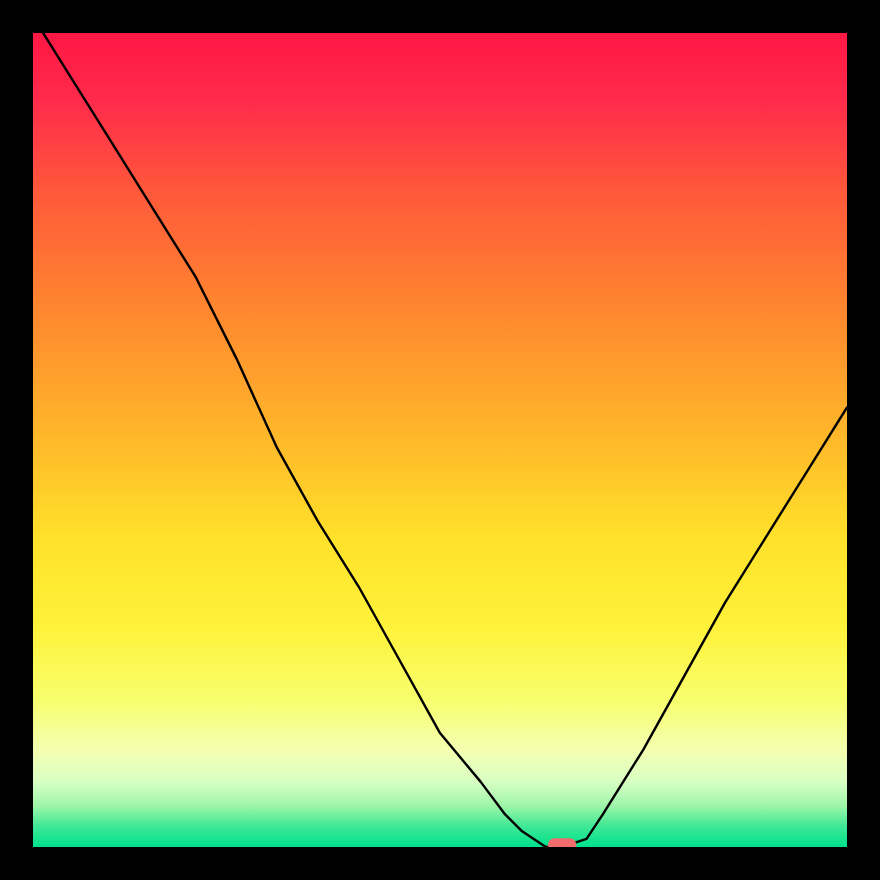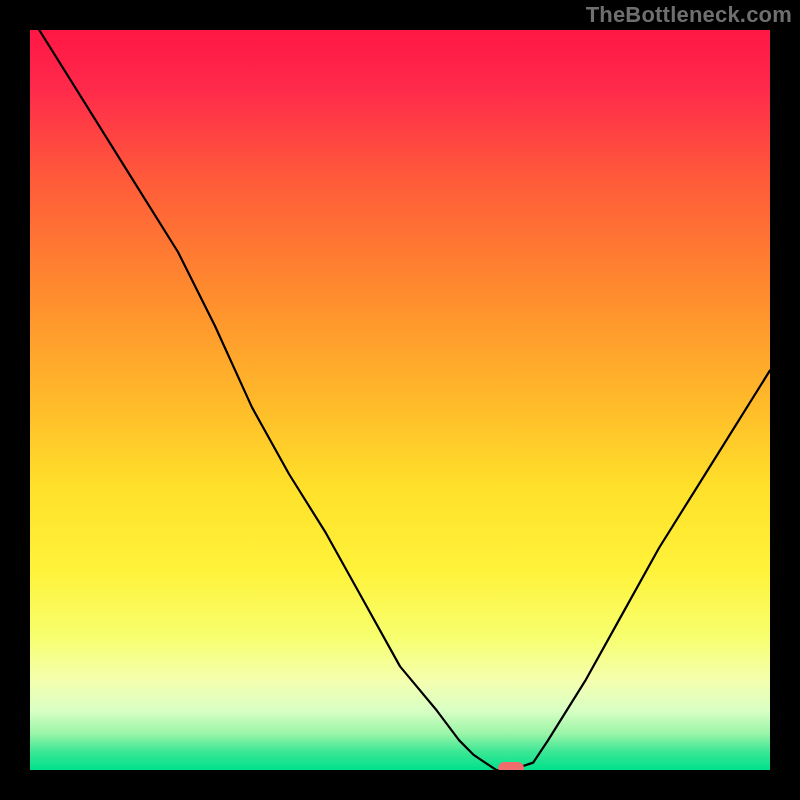--- a/index.html
+++ b/index.html
@@ -46,21 +46,20 @@
     stroke: #000;
     stroke-width: 2.2;
     stroke-linejoin: round;
     stroke-linecap: round;
   }
 </style>
 </head>
 <body>
 
 <div class="wrap">
-  <div class="watermark">TheBottleneck.com</div>
 
   <div class="plot-frame">
     <svg class="plot-svg" viewBox="0 0 740 740">
       <defs>
         <linearGradient id="bgGrad" x1="0" y1="0" x2="0" y2="1">
             <stop offset="0.00%" stop-color="#ff1744"></stop>
             <stop offset="8.00%" stop-color="#ff2a4b"></stop>
             <stop offset="20.00%" stop-color="#ff5a3a"></stop>
             <stop offset="35.00%" stop-color="#ff8a2e"></stop>
             <stop offset="50.00%" stop-color="#ffb92a"></stop>

